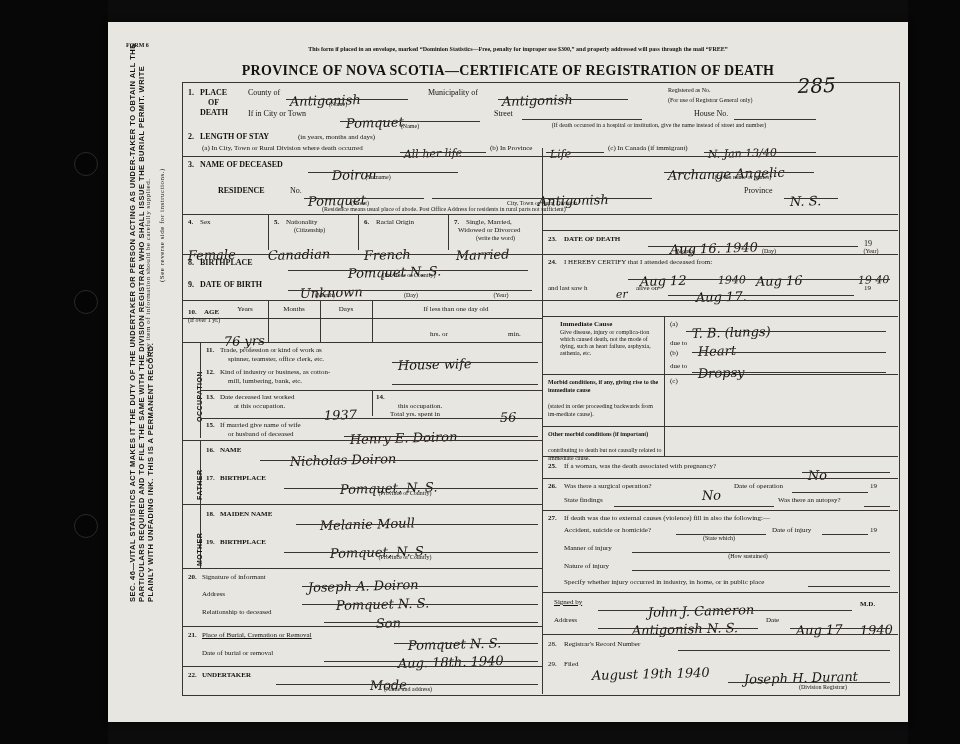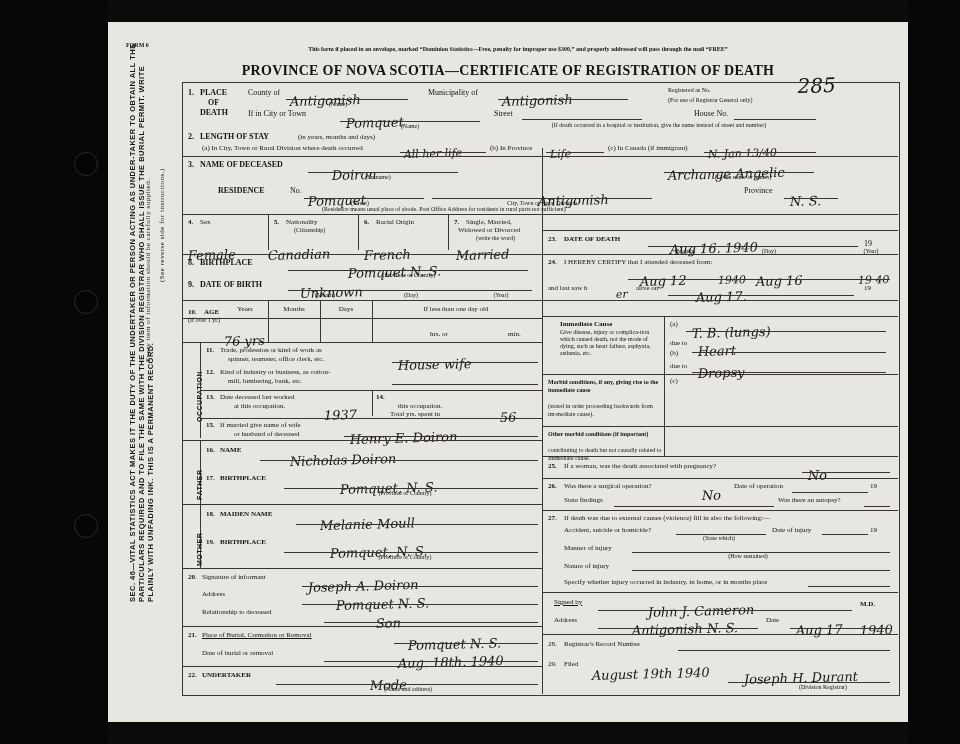--- a/index.html
+++ b/index.html
@@ -258,21 +258,21 @@
     <div class="t xs" style="left:126px;top:380px;">at this occupation.</div>
     <div class="hw m" style="left:216px;top:386px;">1937</div>
     <div class="t xs b" style="left:268px;top:371px;">14.</div>
     <div class="t xs" style="left:282px;top:388px;">Total yrs. spent in</div>
     <div class="t xs" style="left:290px;top:380px;">this occupation.</div>
     <div class="hw m" style="left:392px;top:388px;">56</div>
 
     <div class="line" style="left:92px;top:396px;width:342px;"></div>
     <div class="t xs b" style="left:98px;top:399px;">15.</div>
     <div class="t xs" style="left:112px;top:399px;">If married give name of wife</div>
-    <div class="t xs" style="left:126px;top:408px;">or husband of deceased</div>
+    <div class="t xs" style="left:120px;top:408px;">or husband of deceased</div>
     <div class="hw m" style="left:242px;top:410px;">Henry E. Doiron</div>
     <div class="line" style="left:236px;top:414px;width:194px;"></div>
 
     <div class="line" style="left:74px;top:418px;width:360px;"></div>
     <div class="vline" style="left:92px;top:418px;height:128px;"></div>
     <div class="line" style="left:74px;top:482px;width:360px;"></div>
     <div class="vlabel" style="left:88px;top:478px;">FATHER</div>
     <div class="vlabel" style="left:88px;top:544px;">MOTHER</div>
 
     <div class="t xs b" style="left:98px;top:424px;">16.</div>
@@ -411,21 +411,21 @@
     <div class="line" style="left:714px;top:512px;width:46px;"></div>
     <div class="t xs" style="left:762px;top:504px;">19</div>
 
     <div class="t xs" style="left:456px;top:522px;">Manner of injury</div>
     <div class="line" style="left:524px;top:530px;width:258px;"></div>
     <div class="t tiny c" style="left:600px;top:531px;width:80px;">(How sustained)</div>
 
     <div class="t xs" style="left:456px;top:540px;">Nature of injury</div>
     <div class="line" style="left:524px;top:548px;width:258px;"></div>
 
-    <div class="t xs" style="left:456px;top:556px;">Specify whether injury occurred in industry, in home, or in months place</div>
+    <div class="t xs" style="left:456px;top:556px;">Specify whether injury occurred in industry, in home, or in public place</div>
     <div class="line" style="left:700px;top:564px;width:82px;"></div>
 
     <div class="line" style="left:434px;top:570px;width:356px;"></div>
     <div class="t xs" style="left:446px;top:576px;text-decoration:underline;">Signed by</div>
     <div class="hw m" style="left:540px;top:583px;">John J. Cameron</div>
     <div class="line" style="left:490px;top:588px;width:254px;"></div>
     <div class="t xs b" style="left:752px;top:578px;">M.D.</div>
 
     <div class="t xs" style="left:446px;top:594px;">Address</div>
     <div class="hw m" style="left:524px;top:601px;">Antigonish N. S.</div>

